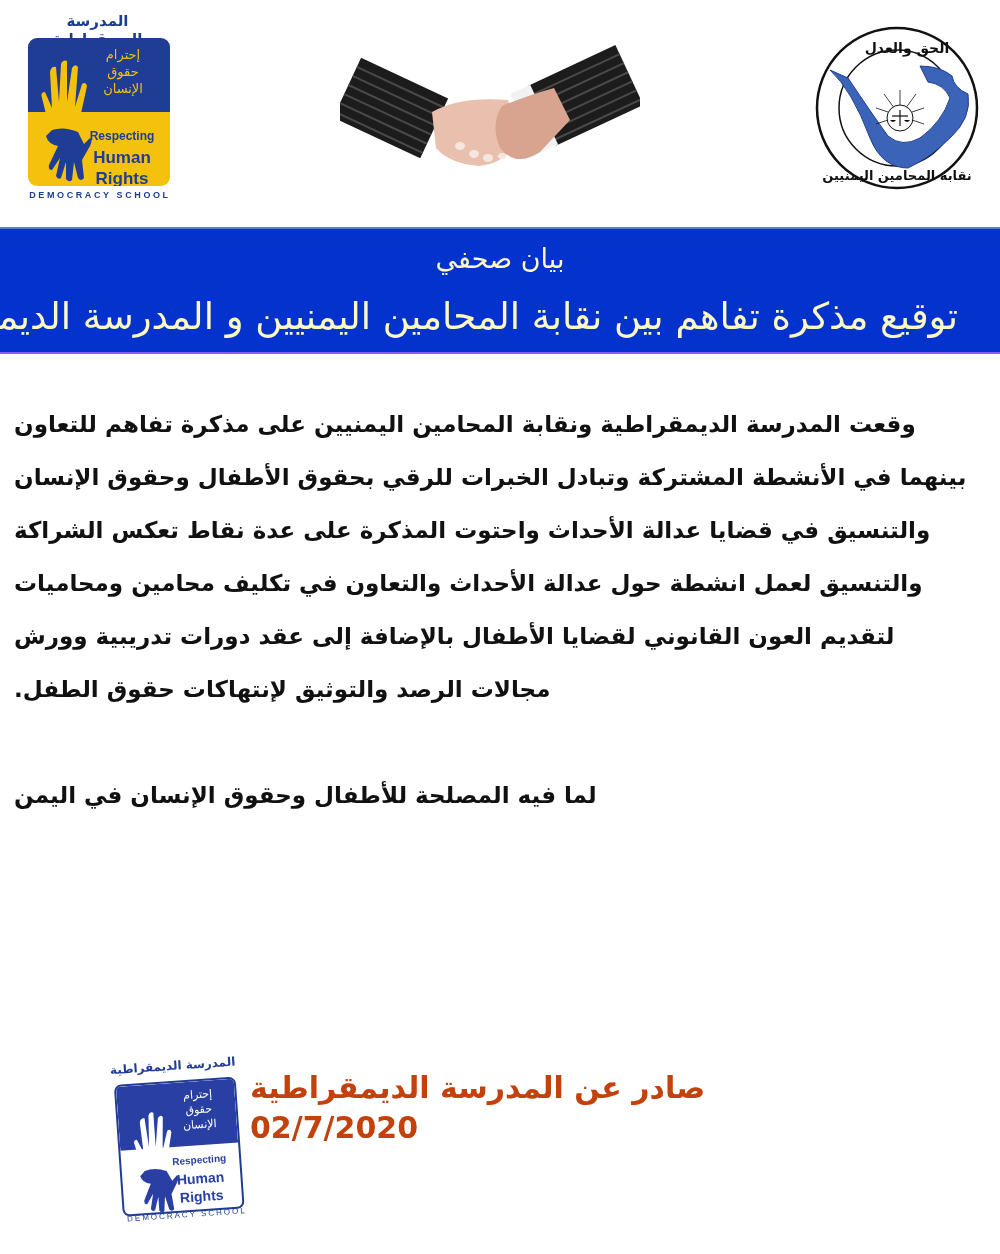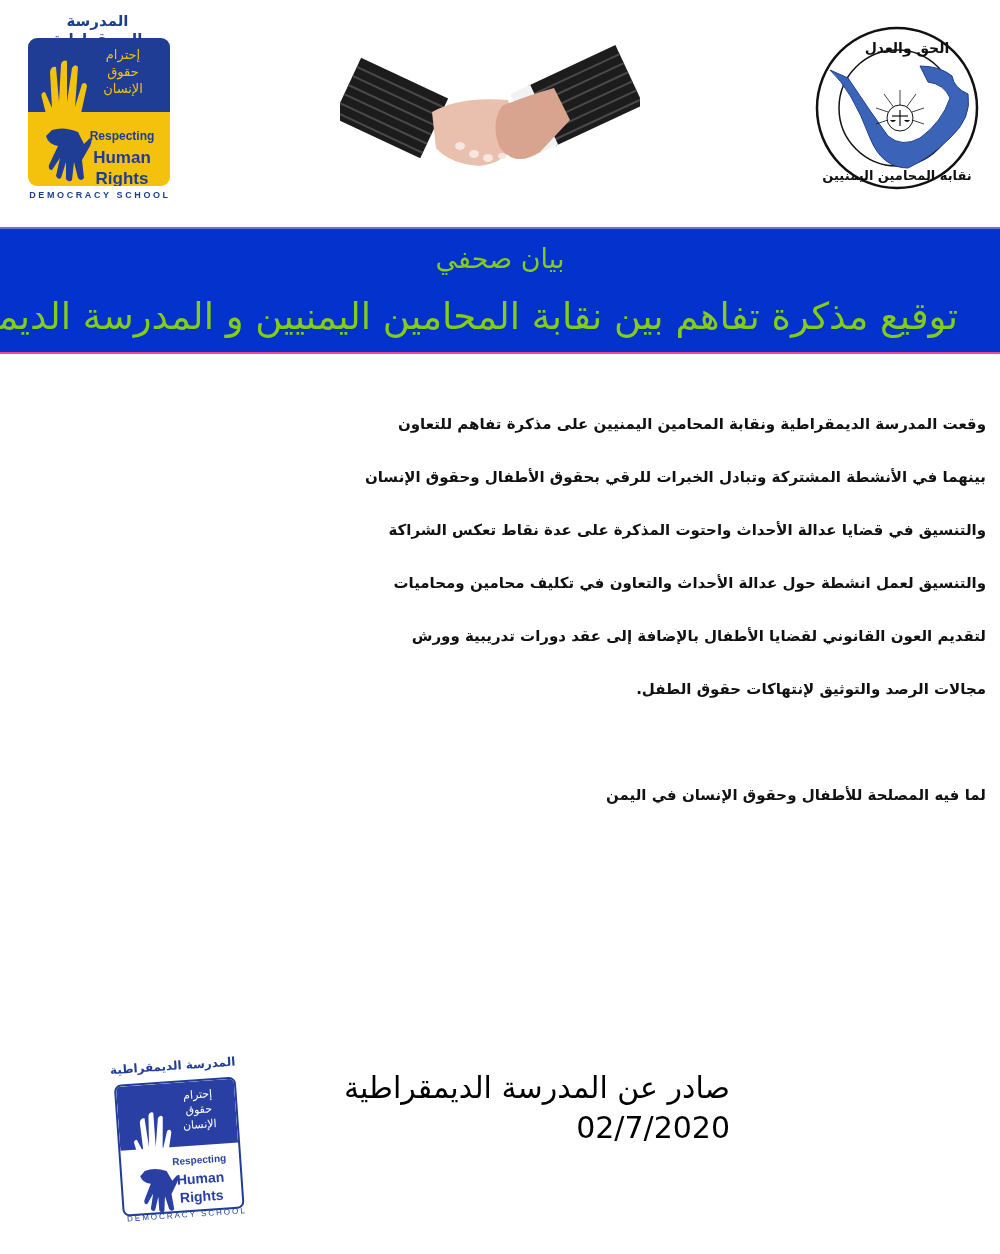--- a/index.html
+++ b/index.html
@@ -18,43 +18,43 @@
   .logo-ds .hand { position:absolute; left:6px; top:14px; }
   .logo-ds .footer { position:absolute; left:0; top:178px; width:160px; text-align:center; color:#1d3e8f; font-family:"Liberation Sans", sans-serif; font-size:9px; letter-spacing:2.6px; font-weight:bold; }
 
   
   .handshake { position:absolute; left:340px; top:40px; width:300px; height:140px; }
 
   
   .emblem { position:absolute; left:812px; top:18px; width:170px; height:180px; }
 
   
-  .banner { position:absolute; left:0; top:227px; width:1000px; height:127px; background:#0333cc; border-top:2px solid #5b7cc9; border-bottom:2px solid #ec4899; box-sizing:border-box; color:#84cc16; direction:rtl; font-family:"DejaVu Sans", sans-serif; }
+  .banner { position:absolute; left:0; top:227px; width:1000px; height:127px; background:#0333cc; border-top:2px solid #5b7cc9; border-bottom:2px solid #8b5cf6; box-sizing:border-box; color:#fef9c3; direction:rtl; font-family:"DejaVu Sans", sans-serif; }
   .banner .l1 { position:absolute; left:0; right:0; top:14px; text-align:center; font-size:27px; }
   .banner .l2 { position:absolute; right:42px; top:66px; font-size:37px; white-space:nowrap; }
 
   
-  .body-text { position:absolute; left:14px; top:398px; width:972px; direction:rtl; text-align:right; color:#111111; font-family:"DejaVu Sans", sans-serif; font-weight:bold; font-size:15px; line-height:53px; }
+  .body-text { position:absolute; left:14px; top:398px; width:972px; direction:rtl; text-align:left; color:#111111; font-family:"DejaVu Sans", sans-serif; font-weight:bold; font-size:23px; line-height:53px; }
   .body-text .para { margin:0; }
   .body-text .para2 { margin-top:53px; }
   .body-text .line { display:block; white-space:nowrap; }
 
   
   .logo-small { position:absolute; left:108px; top:1058px; width:160px; height:170px; transform:rotate(-4deg); transform-origin:center; }
   .logo-small .ar-title { position:absolute; left:0; top:0; width:140px; text-align:center; color:#1f3d94; font-weight:bold; font-size:12px; direction:rtl; }
   .logo-small .box { position:absolute; left:10px; top:22px; width:118px; height:128px; border:2px solid #1f3d94; border-radius:7px; overflow:hidden; background:#ffffff; }
   .logo-small .box .top { position:absolute; left:0; top:0; width:100%; height:50%; background:#2a3fa3; }
   .logo-small .ar-slogan { position:absolute; right:10px; top:6px; width:54px; color:#ffffff; font-size:11px; line-height:15px; text-align:center; direction:rtl; }
   .logo-small .en { position:absolute; right:6px; top:70px; width:68px; text-align:center; color:#2a3fa3; font-family:"Liberation Sans", sans-serif; font-weight:bold; line-height:18px; }
   .logo-small .en .r1 { font-size:10px; }
   .logo-small .en .r2, .logo-small .en .r3 { font-size:14px; }
   .logo-small .footer { position:absolute; left:14px; top:152px; width:140px; color:#1f3d94; font-family:"Liberation Sans", sans-serif; font-size:8px; letter-spacing:2px; }
   .logo-small .hand { position:absolute; left:8px; top:20px; }
 
-  .issued { position:absolute; left:250px; top:1068px; width:480px; text-align:right; color:#000000; font-family:"DejaVu Sans", sans-serif; font-weight:normal; direction:rtl; }
+  .issued { position:absolute; left:250px; top:1068px; width:480px; text-align:left; color:#c2410c; font-family:"DejaVu Sans", sans-serif; font-weight:bold; direction:rtl; }
   .issued .by { font-size:30px; line-height:40px; letter-spacing:0.5px; }
   .issued .date { font-size:30px; line-height:40px; direction:ltr; }
 </style>
 </head>
 <body>
 
 <div class="logo-ds">
   <div class="ar-title">المدرسة الديمقراطية</div>
   <div class="box">
     <div class="top"></div>

